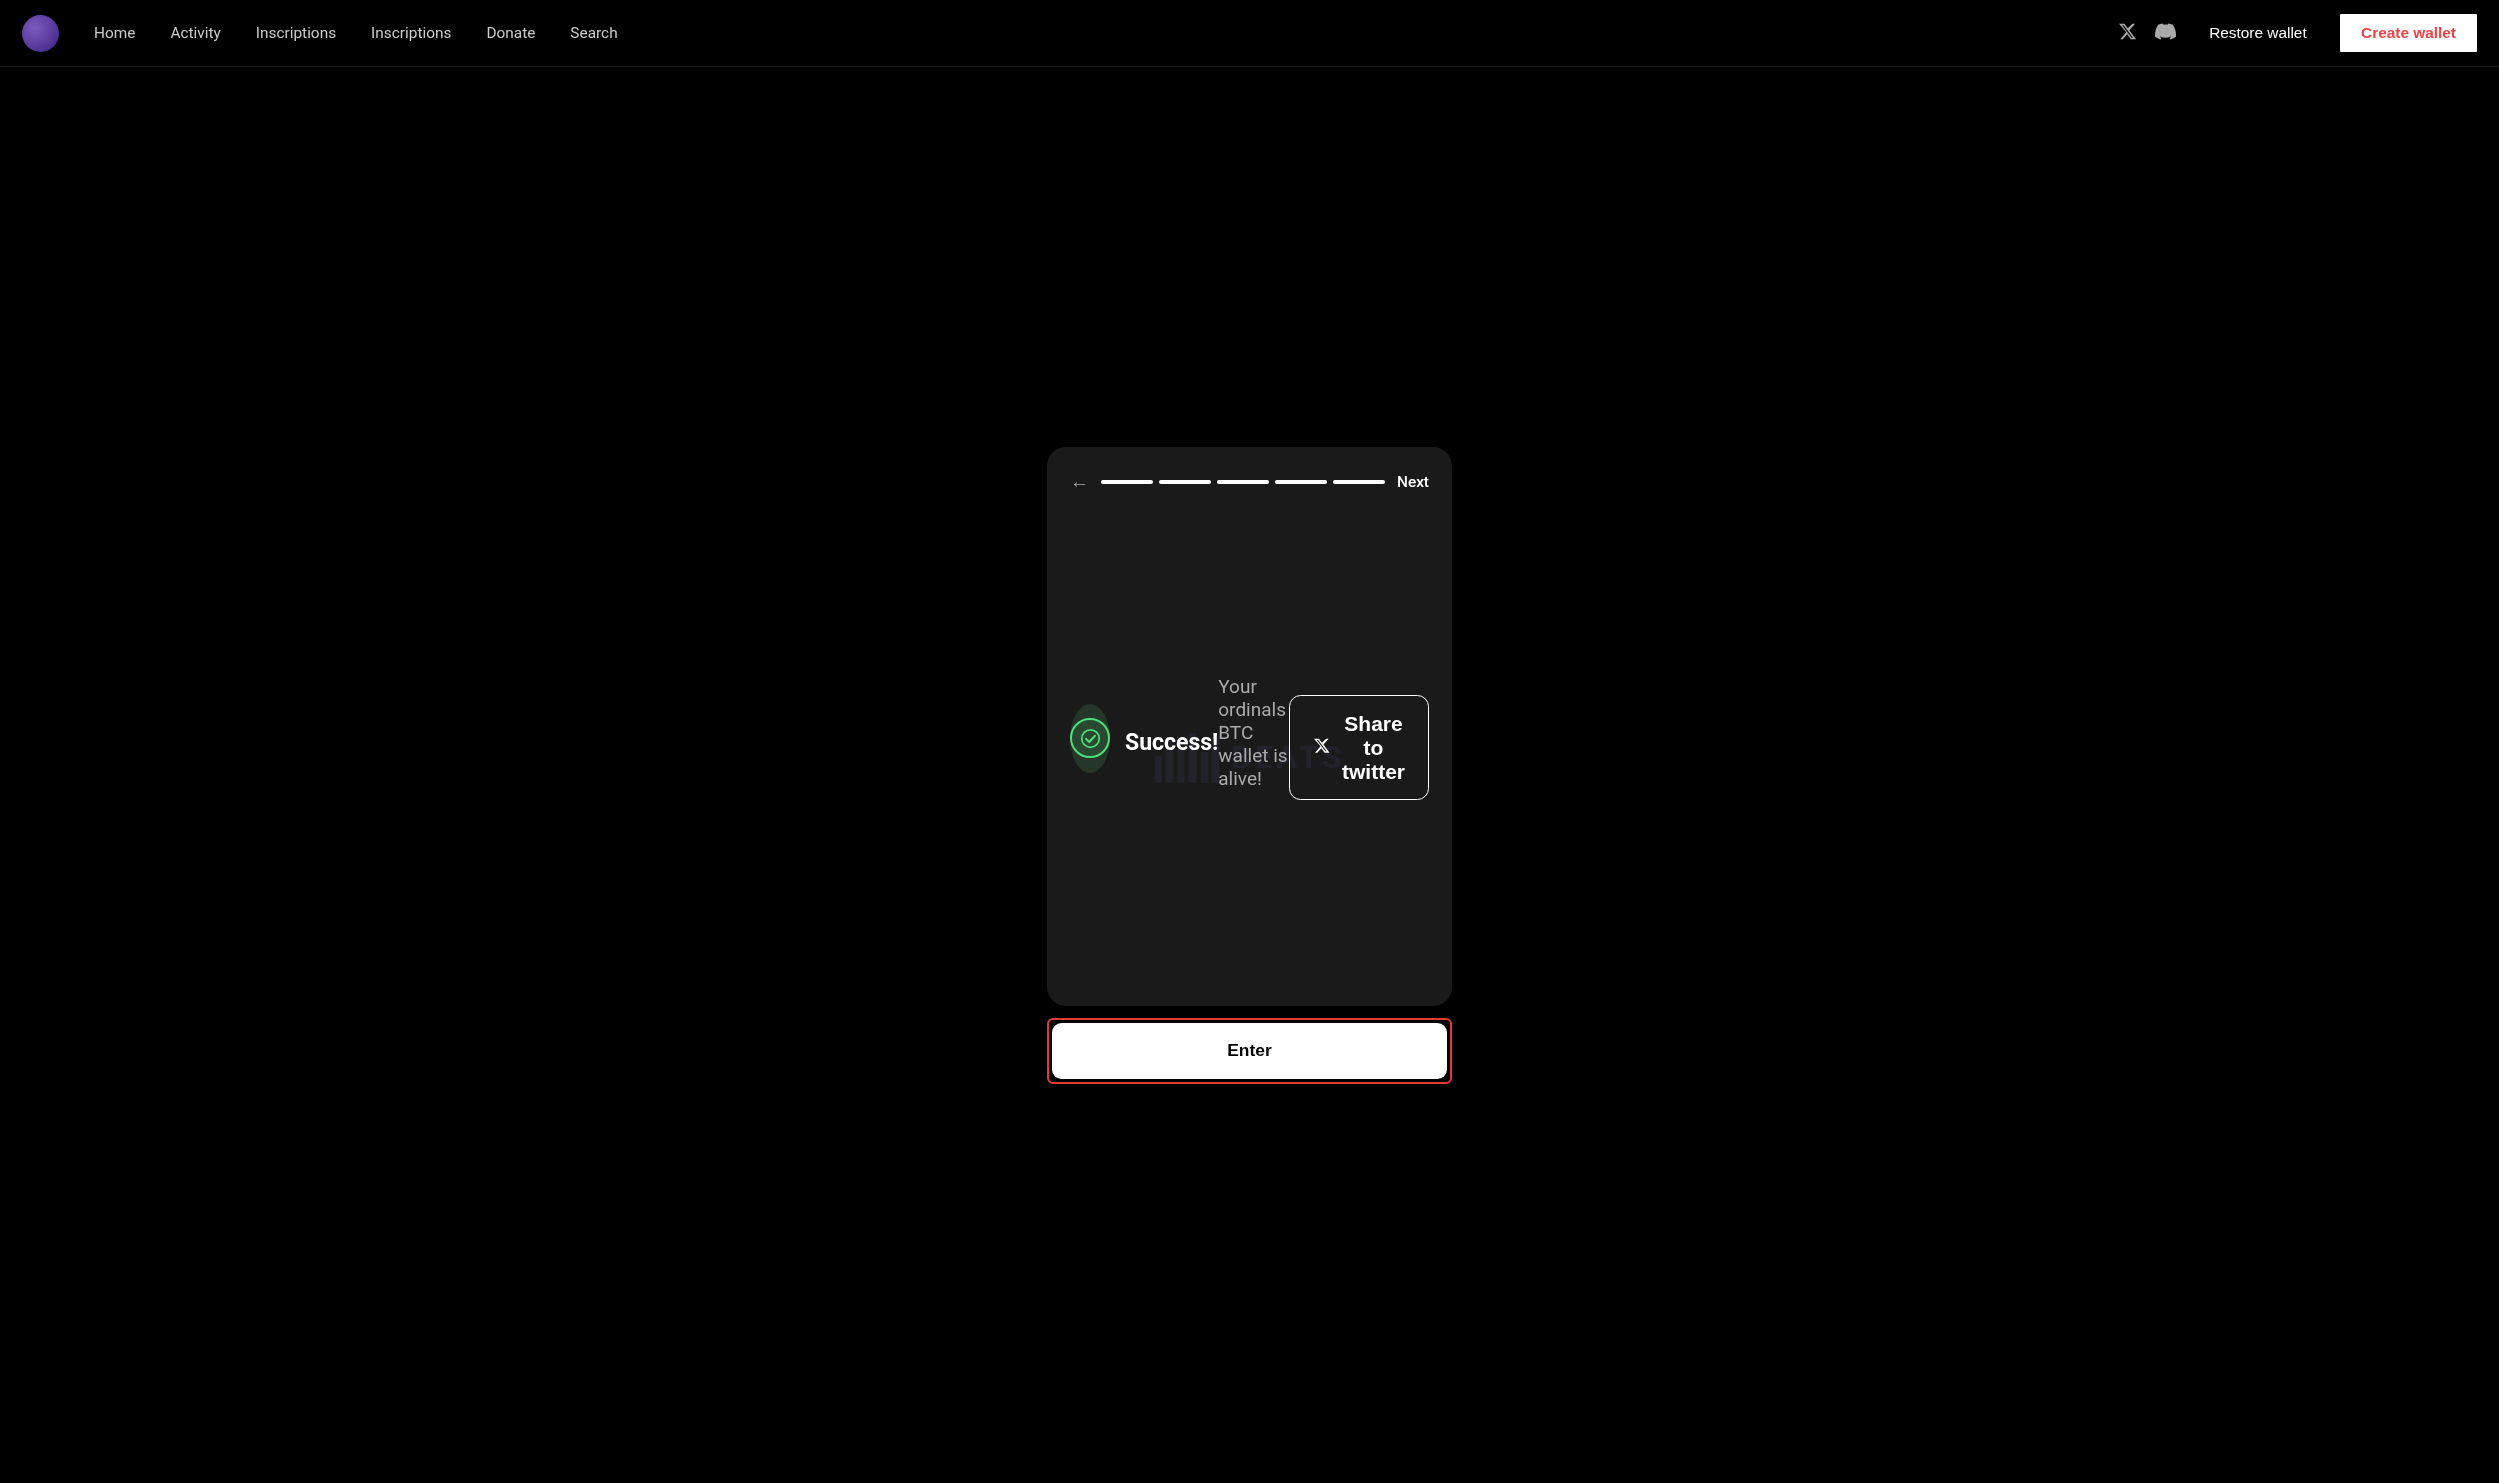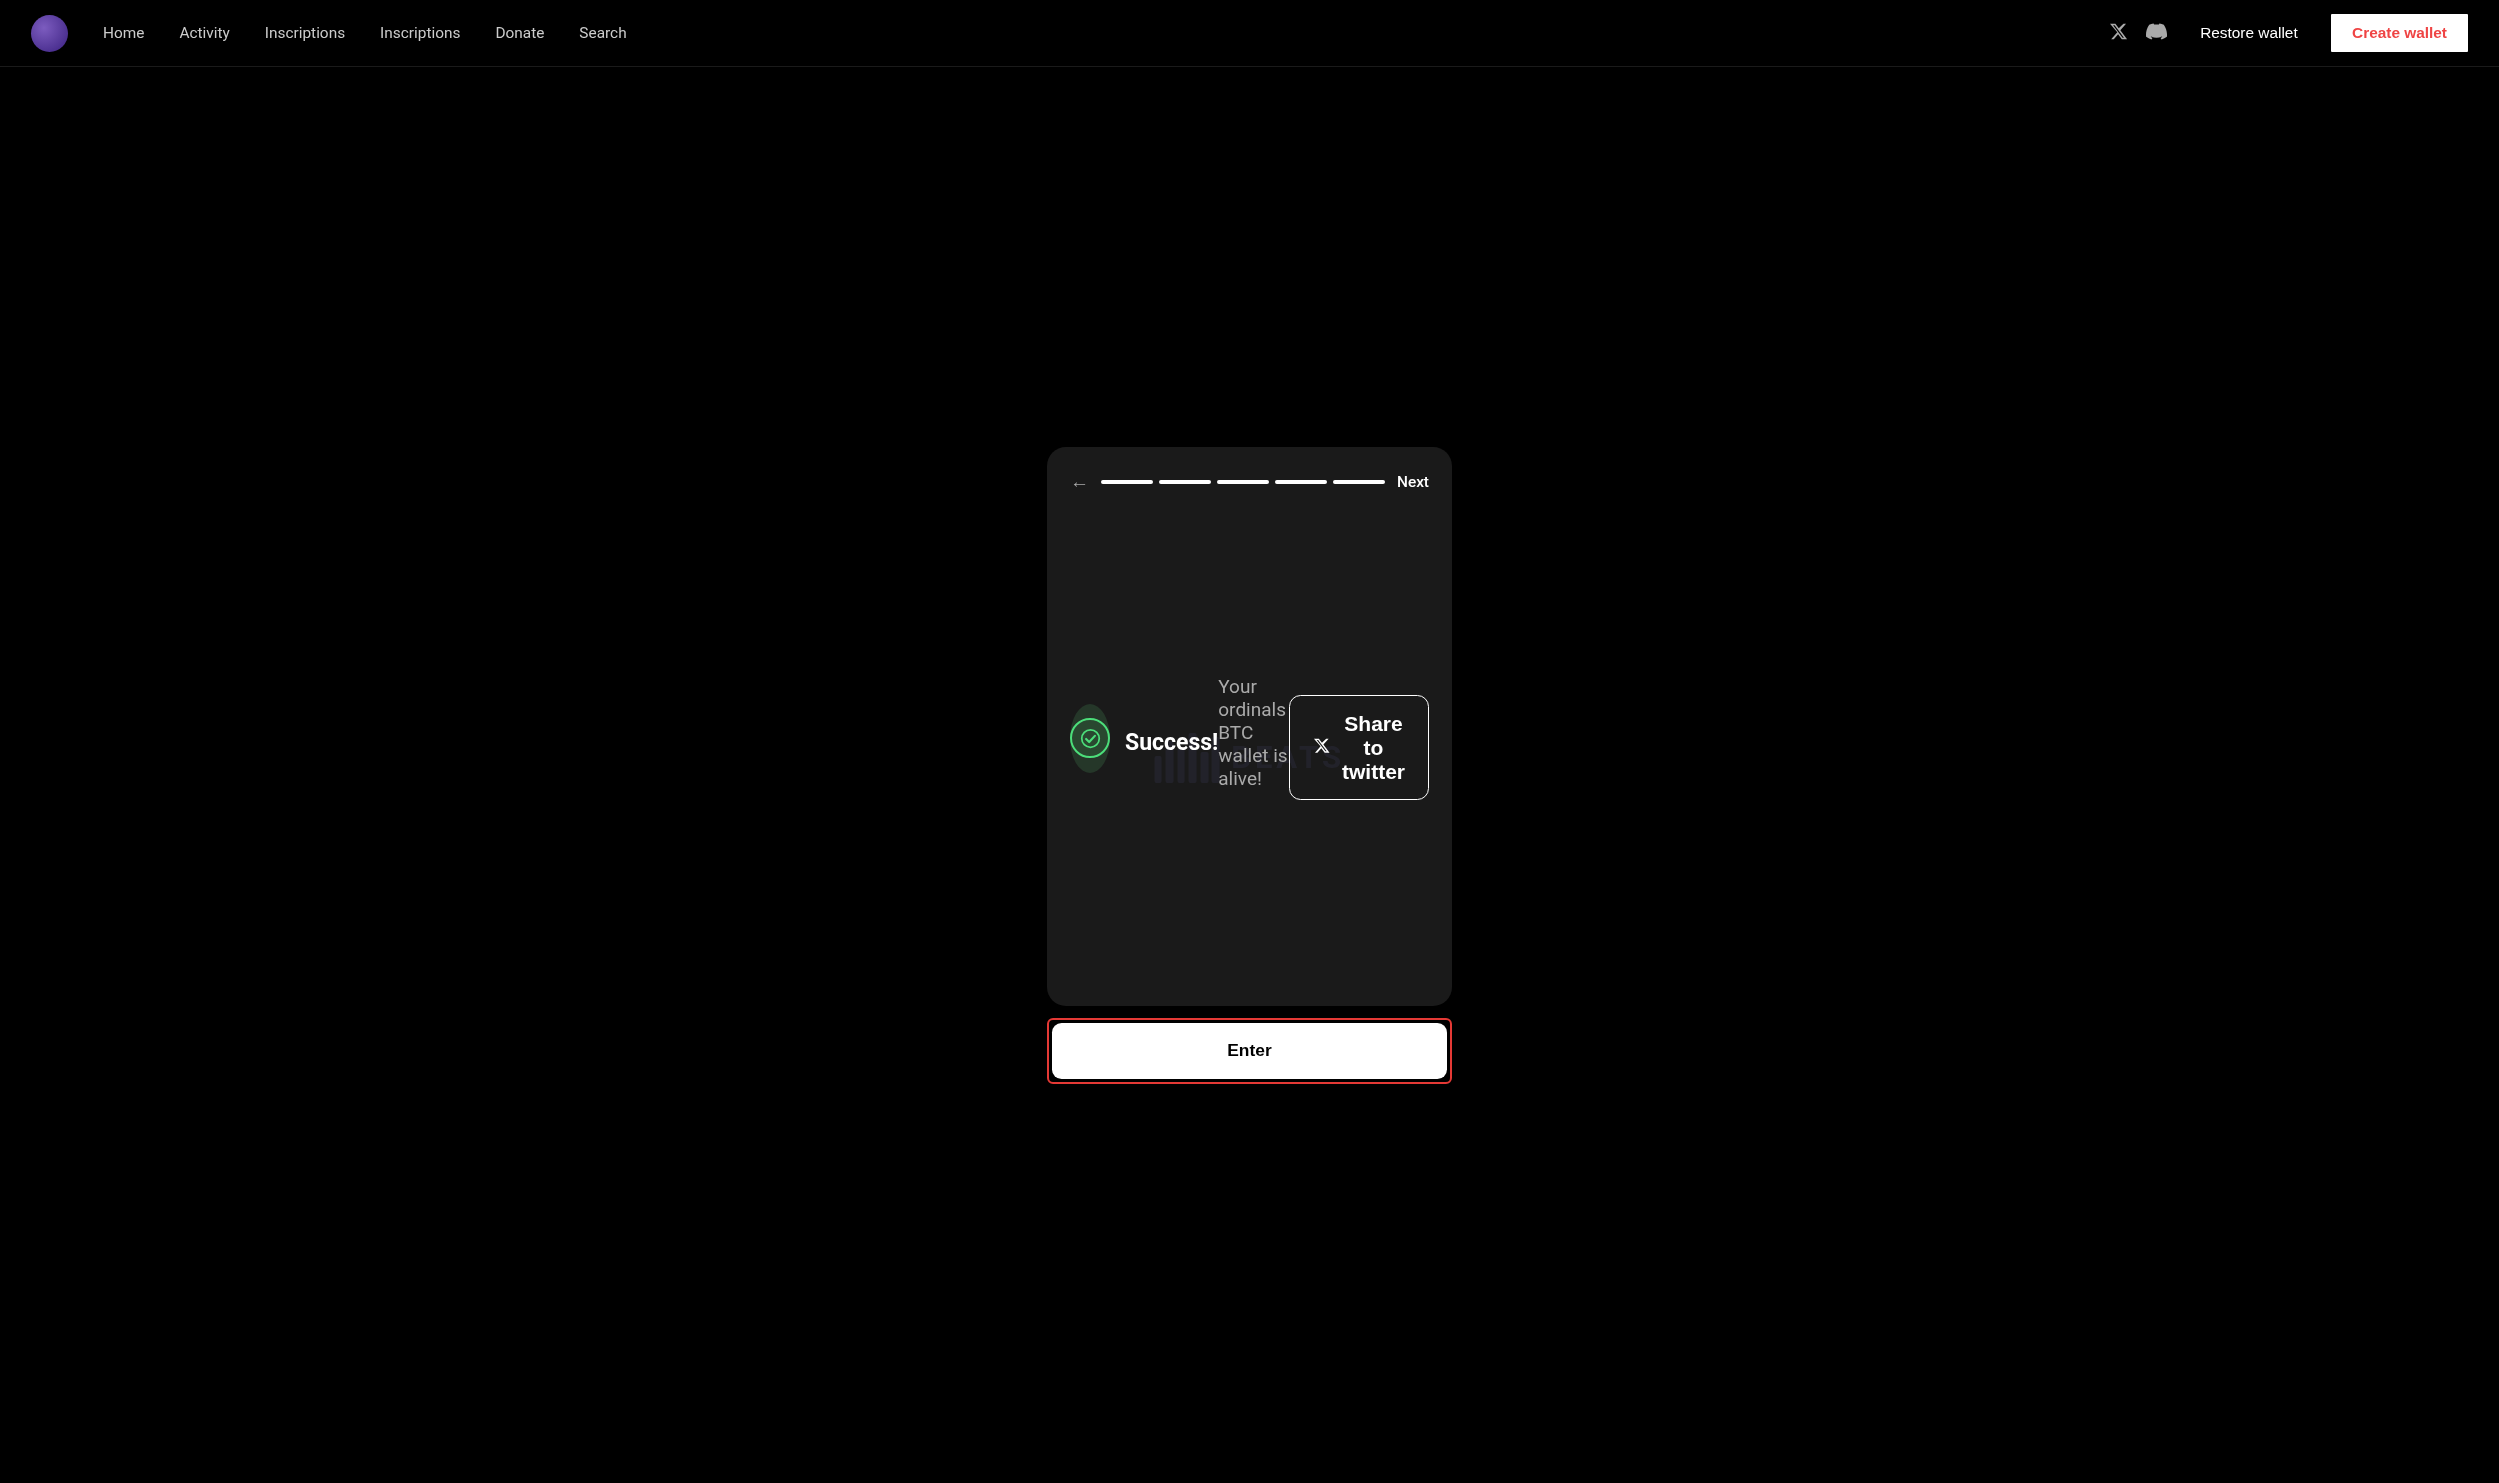--- a/index.html
+++ b/index.html
@@ -8,21 +8,21 @@
       color: #fff;
       font-family: -apple-system, BlinkMacSystemFont, 'Segoe UI', Roboto, sans-serif;
       min-height: 100vh;
       width: 100%;
     }
 
     
     nav {
       display: flex;
       align-items: center;
-      padding: 0 31px;
+      padding: 0 22px;
       height: 67px;
       background: #000;
       border-bottom: 1px solid #1a1a1a;
     }
     .nav-logo {
       width: 37px;
       height: 37px;
       border-radius: 50%;
       background: radial-gradient(circle at 35% 35%, #7c5cbf, #3a2080);
       margin-right: 35px;

